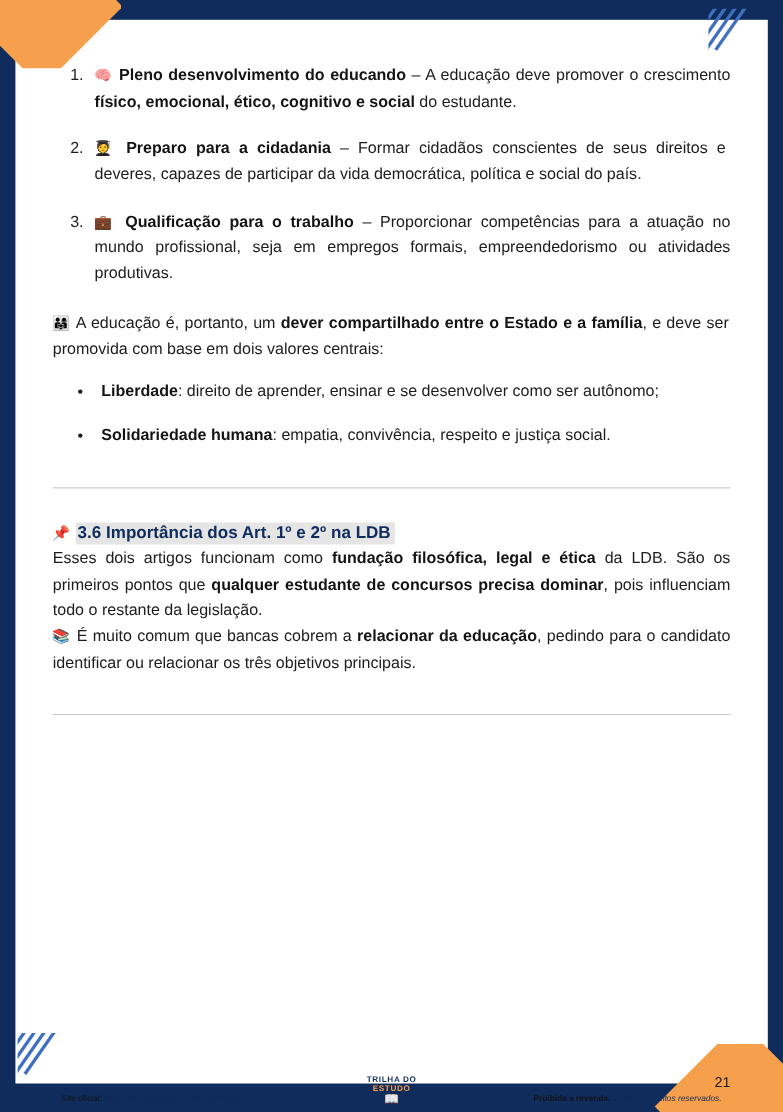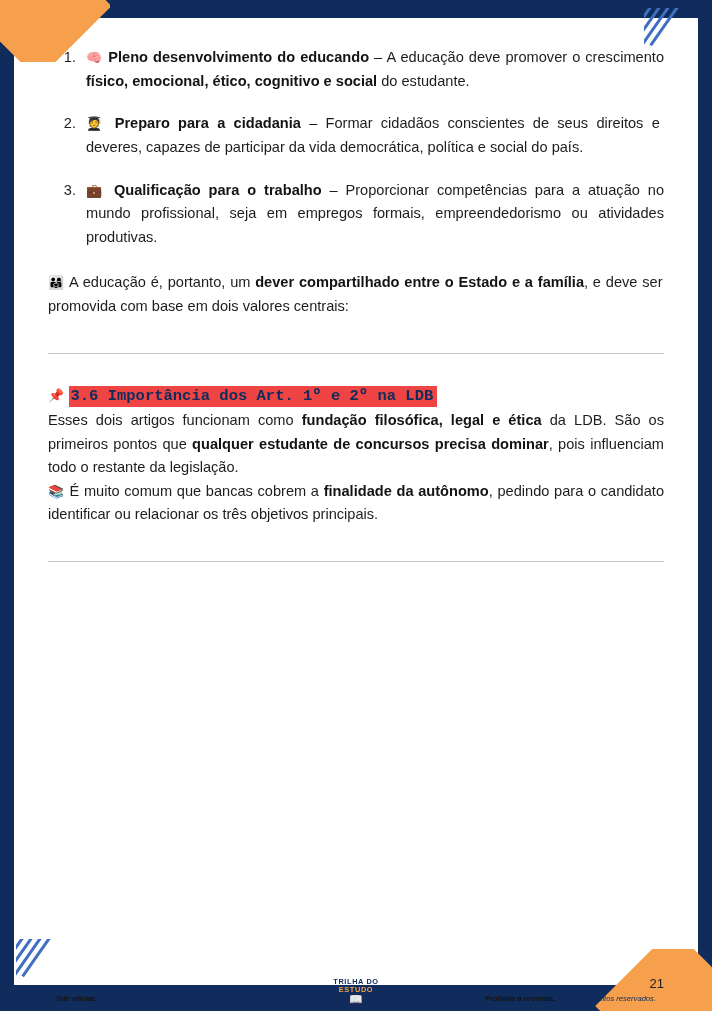--- a/index.html
+++ b/index.html
@@ -104,21 +104,21 @@
     font-size: 8.5px;
     font-style: italic;
     font-weight: bold;
     color: #0f2c5c;
     letter-spacing: .2px;
   }
 
   
   .content {
     position: absolute;
-    top: 46px;
+    top: 58px;
     left: 48px;
     width: 616px;
     color: #1d1d1d;
     font-size: 14.6px;
     line-height: 1.62;
     text-align: justify;
   }
 
   ol.numbered {
     margin: 0;
@@ -157,23 +157,22 @@
     margin: 34px 0 0 0;
   }
 
   .section-heading {
     margin-top: 28px;
     font-size: 15.5px;
     font-weight: bold;
     color: #0f2c5c;
   }
   .section-heading .hl {
-    background: #ef4444;
+    background: #e5e5e5;
     padding: 1px 4px 2px 2px;
-    font-family: Liberation Mono, monospace;
   }
 
   .emoji {
     font-family: "DejaVu Sans", sans-serif;
     font-size: 13px;
   }
 
   
   .page-number {
     position: absolute;
@@ -187,21 +186,21 @@
     bottom: 0; left: 0; right: 0;
     height: 26px;
     display: flex;
     align-items: center;
     justify-content: space-between;
     padding: 0 56px;
     box-sizing: border-box;
     font-size: 7.6px;
     color: #0f2c5c;
   }
-  .footer-left b { font-weight: bold; text-align: right; }
+  .footer-left b { font-weight: normal; text-align: right; }
   .footer-left i { font-style: italic; font-weight: normal; }
   .footer-right b { font-weight: bold; }
   .footer-right i { font-style: italic; font-weight: normal; }
   .brand {
     position: absolute;
     left: 50%;
     bottom: 6px;
     transform: translateX(-50%);
     text-align: center;
     line-height: 1;
@@ -272,34 +271,42 @@
       <li>
         <span class="emoji">💼</span>
         <b>Qualificação para o trabalho</b><span> – </span><span>Proporcionar competências para a atuação no mundo profissional, seja em empregos formais, empreendedorismo ou atividades produtivas.</span>
       </li>
     </ol>
 
     <p class="para">
       <span class="emoji">👨‍👩‍👧</span><span> A educação é, portanto, um </span><b>dever compartilhado entre o Estado e a família</b><span>, e deve ser promovida com base em dois valores centrais:</span>
     </p>
 
+    <ul class="bullets">
+      <li>
+        <b>Liberdade</b><span>: direito de aprender, ensinar e se desenvolver como ser autônomo;</span>
+      </li>
+      <li>
+        <b>Solidariedade humana</b><span>: empatia, convivência, respeito e justiça social.</span>
+      </li>
+    </ul>
 
     <hr class="rule">
 
     <div class="section-heading">
       <span class="emoji">📌</span>
       <span class="hl">3.6 Importância dos Art. 1º e 2º na LDB</span>
     </div>
 
     <p class="para tight">
       <span>Esses dois artigos funcionam como </span><b>fundação filosófica, legal e ética</b><span> da LDB. São os primeiros pontos que </span><b>qualquer estudante de concursos precisa dominar</b><span>, pois influenciam todo o restante da legislação.</span>
     </p>
 
     <p class="para tight">
-      <span class="emoji">📚</span><span> É muito comum que bancas cobrem a </span><b>finalidade da autônomo</b><span>, pedindo para o candidato identificar ou relacionar os três objetivos principais.</span>
+      <span class="emoji">📚</span><span> É muito comum que bancas cobrem a </span><b>relacionar da educação</b><span>, pedindo para o candidato identificar ou relacionar os três objetivos principais.</span>
     </p>
 
     <hr class="rule">
   </div>
 
   <div class="page-number">21</div>
 
   <div class="footer-bar">
     <div class="footer-left">
       <b>Site oficial:</b>

